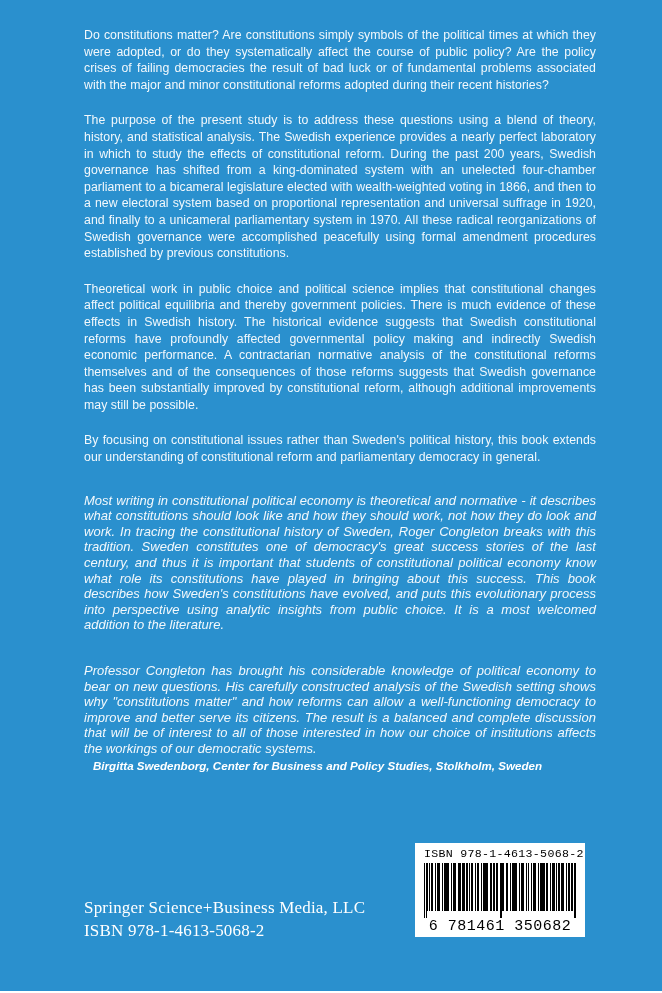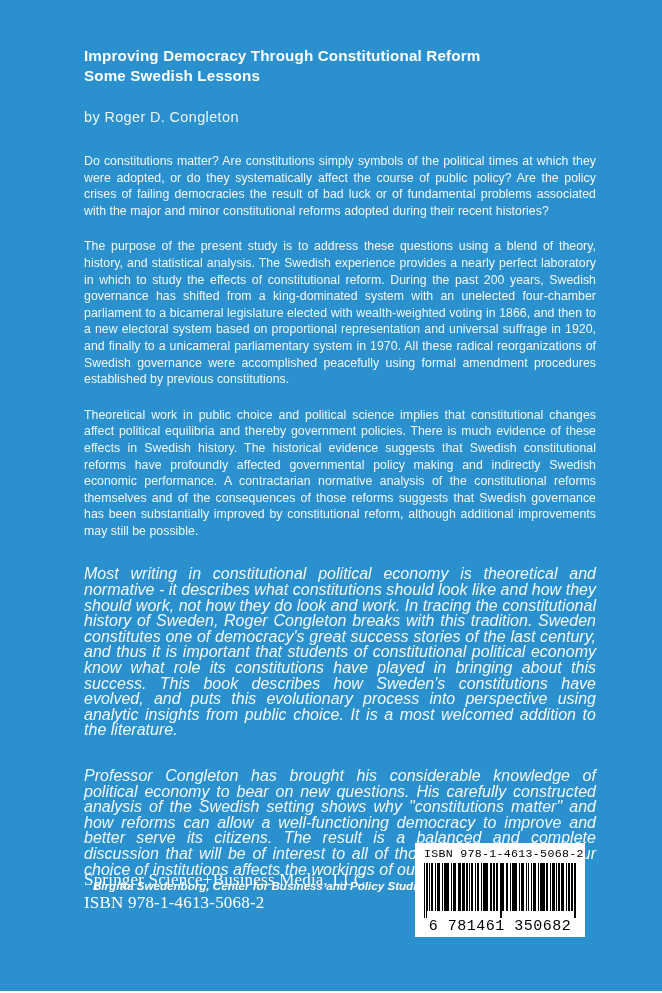--- a/index.html
+++ b/index.html
@@ -64,41 +64,41 @@
 
   
   .endorse-block {
     margin-top: 27px;
   }
   .endorse-block.second {
     margin-top: 30px;
   }
   .endorse-quote {
     color: #f2f8fc;
-    font-size: 16px;
+    font-size: 13px;
     line-height: 15.6px;
     font-style: italic;
     text-align: justify;
     letter-spacing: 0.02px;
   }
   .endorse-attrib {
     color: #ffffff;
     font-size: 11.6px;
     line-height: 15.6px;
     font-style: italic;
     font-weight: bold;
     padding-left: 9px;
     margin-top: 1px;
   }
 
   
   #publisher {
     position: absolute;
     left: 84px;
-    top: 868px;
+    top: 896px;
     color: #ffffff;
     font-family: "Liberation Serif", serif;
   }
   .pub-line {
     font-size: 17px;
     line-height: 23px;
     letter-spacing: 0.2px;
   }
 
   
@@ -151,29 +151,25 @@
     background: #ffffff;
   }
 </style>
 </head>
 <body>
 
 <div id="cover">
 
   <div id="content">
 
-    <div class="title-block">
-      <div class="title-line">Improving Democracy Through Constitutional Reform</div>
-      <div class="title-line">Some Swedish Lessons</div>
-      <div class="byline">by Roger D. Congleton</div>
-    </div>
 
     <p class="body-para first">Do constitutions matter? Are constitutions simply symbols of the political times at which they were adopted, or do they systematically affect the course of public policy? Are the policy crises of failing democracies the result of bad luck or of fundamental problems associated with the major and minor constitutional reforms adopted during their recent histories?</p>
     <p class="body-para">The purpose of the present study is to address these questions using a blend of theory, history, and statistical analysis. The Swedish experience provides a nearly perfect laboratory in which to study the effects of constitutional reform. During the past 200 years, Swedish governance has shifted from a king-dominated system with an unelected four-chamber parliament to a bicameral legislature elected with wealth-weighted voting in 1866, and then to a new electoral system based on proportional representation and universal suffrage in 1920, and finally to a unicameral parliamentary system in 1970. All these radical reorganizations of Swedish governance were accomplished peacefully using formal amendment procedures established by previous constitutions.</p>
     <p class="body-para">Theoretical work in public choice and political science implies that constitutional changes affect political equilibria and thereby government policies. There is much evidence of these effects in Swedish history. The historical evidence suggests that Swedish constitutional reforms have profoundly affected governmental policy making and indirectly Swedish economic performance. A contractarian normative analysis of the constitutional reforms themselves and of the consequences of those reforms suggests that Swedish governance has been substantially improved by constitutional reform, although additional improvements may still be possible.</p>
+    <p class="body-para">By focusing on constitutional issues rather than Sweden's political history, this book extends our understanding of constitutional reform and parliamentary democracy in general.</p>
 
     <div class="endorse-block">
       <div class="endorse-quote">Most writing in constitutional political economy is theoretical and normative - it describes what constitutions should look like and how they should work, not how they do look and work. In tracing the constitutional history of Sweden, Roger Congleton breaks with this tradition. Sweden constitutes one of democracy's great success stories of the last century, and thus it is important that students of constitutional political economy know what role its constitutions have played in bringing about this success. This book describes how Sweden's constitutions have evolved, and puts this evolutionary process into perspective using analytic insights from public choice. It is a most welcomed addition to the literature.</div>
     </div>
 
     <div class="endorse-block second">
       <div class="endorse-quote">Professor Congleton has brought his considerable knowledge of political economy to bear on new questions. His carefully constructed analysis of the Swedish setting shows why "constitutions matter" and how reforms can allow a well-functioning democracy to improve and better serve its citizens. The result is a balanced and complete discussion that will be of interest to all of those interested in how our choice of institutions affects the workings of our democratic systems.</div>
       <div class="endorse-attrib">Birgitta Swedenborg, Center for Business and Policy Studies, Stolkholm, Sweden</div>
     </div>
 

